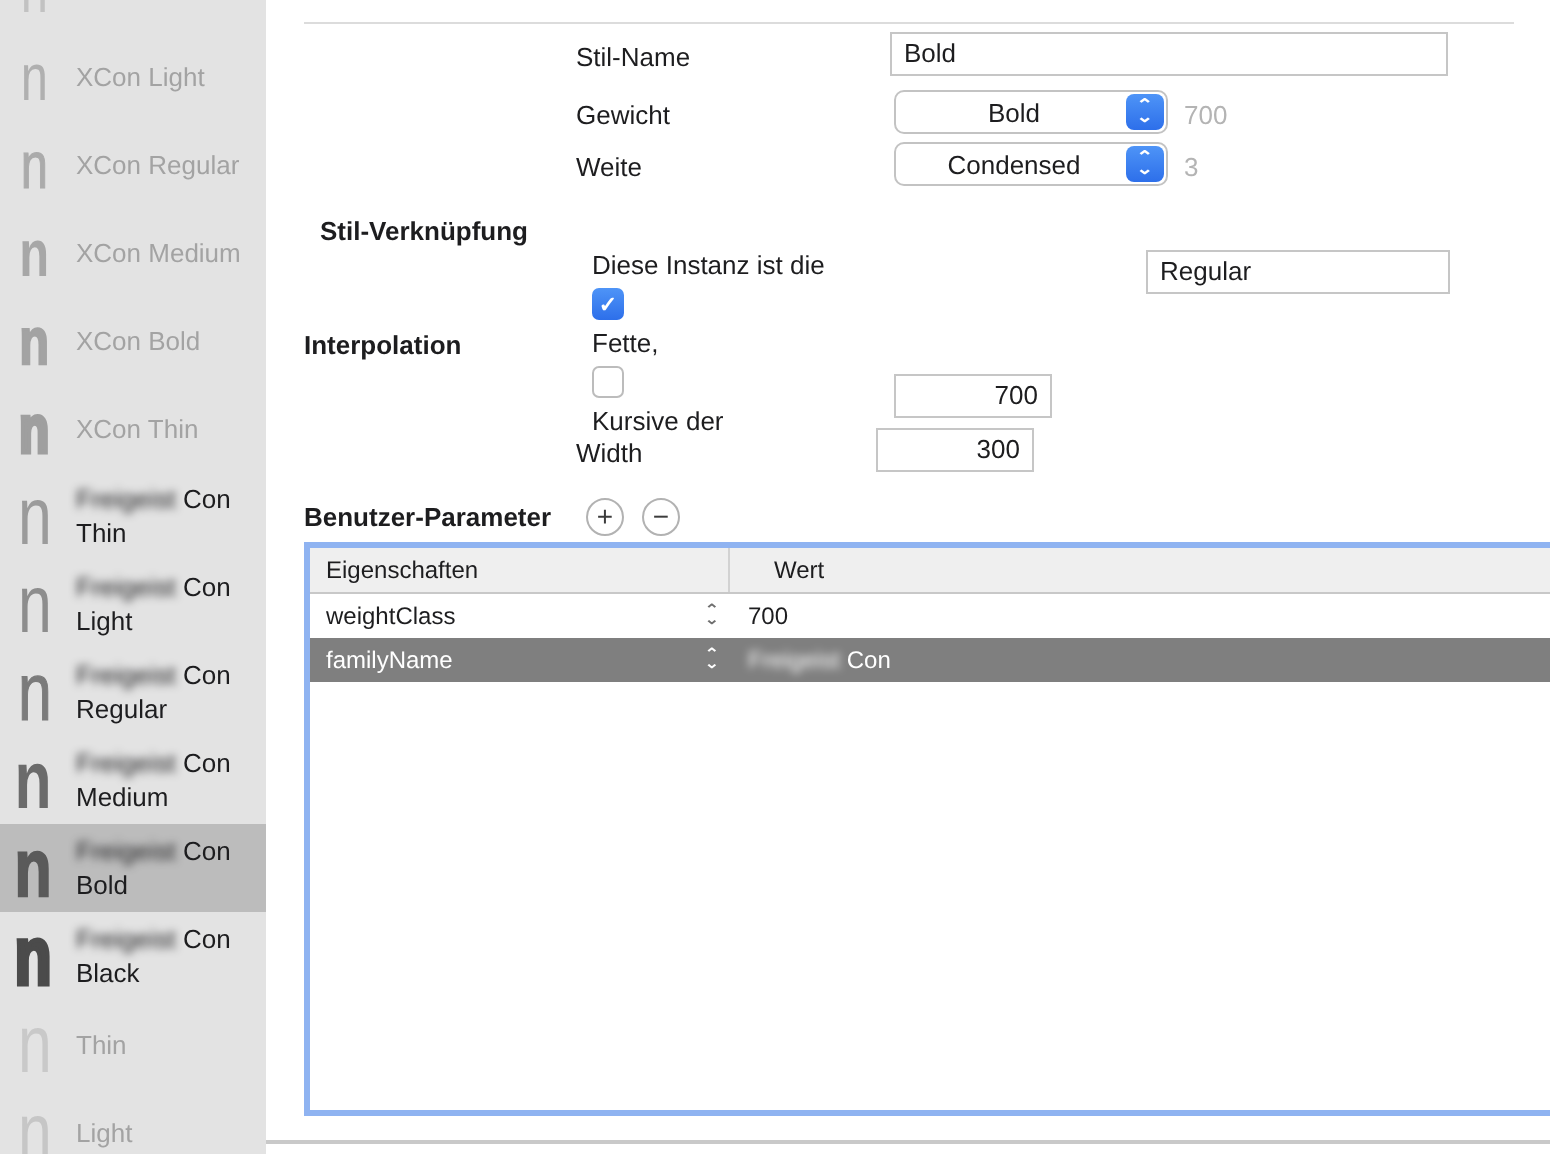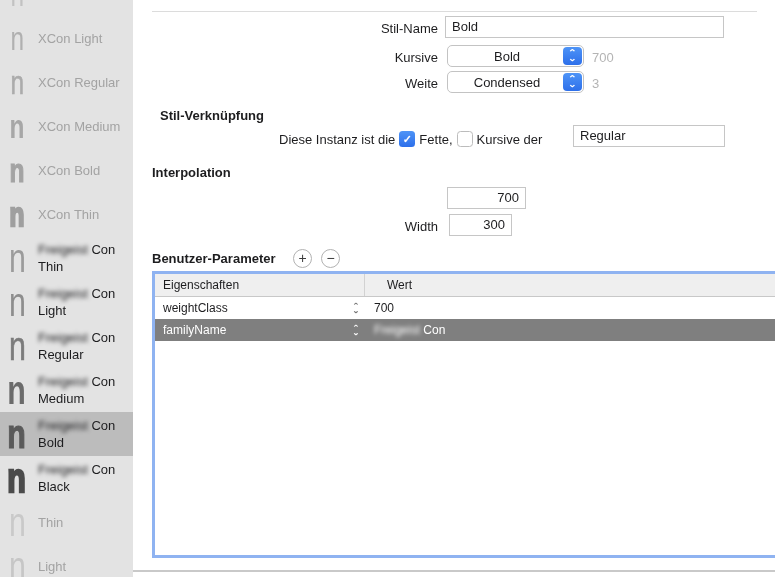--- a/index.html
+++ b/index.html
@@ -29,41 +29,41 @@
   .dark  { color:#1d1d1f; }
   .blur  { filter:blur(2px); }
 
   
   .main { position:absolute; left:133px; top:0; width:642px; height:577px;
           background:#fff; overflow:hidden; font-size:13px; }
   .topline { position:absolute; left:19px; top:11px; width:605px; height:1px;
              background:#dcdcdc; }
   .botline { position:absolute; left:0; top:570px; width:642px; height:2px;
              background:#c9c9c9; }
-  .form-label { position:absolute; width:150px; text-align:right; }
+  .form-label { position:absolute; width:150px; }
   .heading { position:absolute; font-weight:700; }
 
   .textfield { position:absolute; background:#fff; border:1px solid #c6c6c6;
                height:22px; line-height:20px; padding:0 6px; font-size:13px; }
   .tf-right { text-align:right; }
 
   .popup { position:absolute; width:137px; height:22px; background:#fff;
            border:1px solid #c3c3c3; border-radius:5px; display:flex;
            align-items:center; }
   .popup-text { flex:1; text-align:center; font-size:13px; padding-right:17px; }
   .popup-stepper { position:absolute; right:1px; top:1px; bottom:1px; width:19px;
                    border-radius:4px; background:linear-gradient(#4e94f7,#2d6fea);
                    display:flex; flex-direction:column; justify-content:center;
                    align-items:center; color:#fff; }
   .chev { font-size:8px; line-height:6px; font-weight:700;
           transform:scaleX(1.3); }
   .aux { position:absolute; color:#b4b4b4; font-size:13px; }
 
-  .sentence { position:absolute; left:146px; top:125px; height:22px;
-              display:flex; align-items:flex-end; gap:4px; white-space:nowrap; }
+  .sentence { position:absolute; left:163px; top:125px; height:22px;
+              display:flex; align-items:flex-start; gap:4px; white-space:nowrap;flex-direction:column; }
   .checkbox { width:16px; height:16px; border-radius:3.5px; flex:0 0 16px; }
   .cb-on  { background:linear-gradient(#4e94f7,#2d6fea); color:#fff;
             display:flex; align-items:center; justify-content:center;
             font-size:11px; font-weight:700; }
   .cb-off { background:#fff; border:1px solid #bcbcbc; }
 
   .round-btn { position:absolute; width:19px; height:19px; border-radius:50%;
                border:1px solid #b2b2b2; background:#fff; color:#3c3c3c;
                font-size:14px; line-height:17px; text-align:center;
                font-weight:300; }
@@ -181,21 +181,21 @@
       <span class="sb-label muted">Light</span>
     </div>
   </div>
 
   <div class="main">
     <div class="topline"></div>
 
     <span class="form-label" style="left:155px; top:21px">Stil-Name</span>
     <div class="textfield" style="left:312px; top:16px; width:279px">Bold</div>
 
-    <span class="form-label" style="left:155px; top:50px">Kursive</span>
+    <span class="form-label" style="left:155px; top:50px">Gewicht</span>
     <div class="popup" style="left:314px; top:45px">
       <span class="popup-text">Bold</span>
       <span class="popup-stepper">
           <span class="chev">⌃</span>
           <span class="chev">⌄</span>
         </span>
     </div>
     <span class="aux" style="left:459px; top:50px">700</span>
 
     <span class="form-label" style="left:155px; top:76px">Weite</span>
@@ -216,21 +216,21 @@
         </span>
       <span>Fette,</span>
       <span class="checkbox cb-off"></span>
       <span>Kursive der</span>
     </div>
     <div class="textfield" style="left:440px; top:125px; width:152px">Regular</div>
 
     <span class="heading" style="left:19px; top:165px">Interpolation</span>
     <div class="textfield tf-right" style="left:314px; top:187px; width:79px">700</div>
     <span class="form-label" style="left:155px; top:219px">Width</span>
-    <div class="textfield tf-right" style="left:316px; top:214px; width:63px">300</div>
+    <div class="textfield tf-right" style="left:305px; top:214px; width:79px">300</div>
 
     <span class="heading" style="left:19px; top:251px">Benutzer-Parameter</span>
     <div class="round-btn" style="left:160px; top:249px">+</div>
     <div class="round-btn" style="left:188px; top:249px">−</div>
 
     <div class="ptable">
       <div class="pt-header">
         <span class="pt-col1">Eigenschaften</span>
         <span class="pt-vline"></span>
         <span class="pt-col2">Wert</span>

